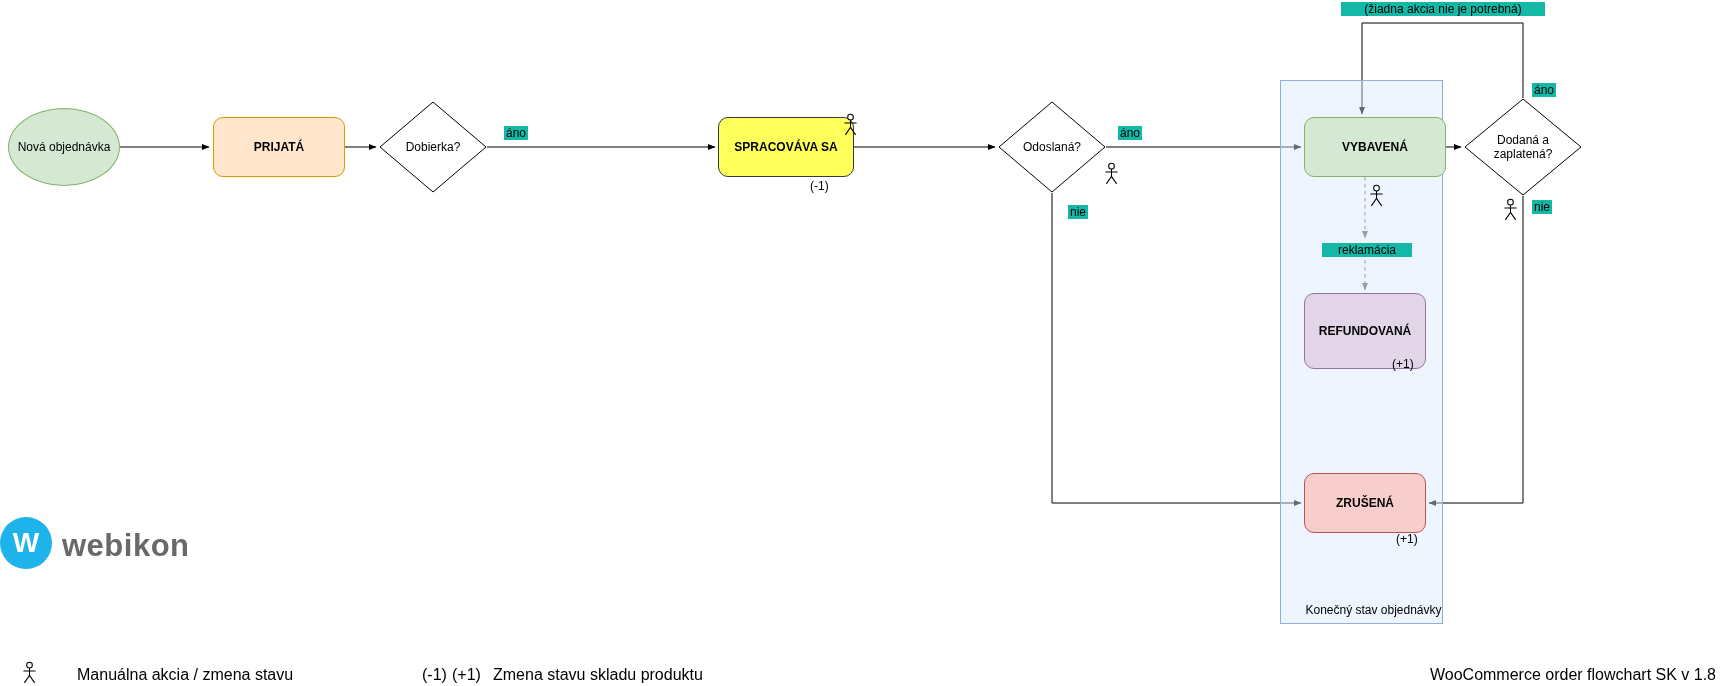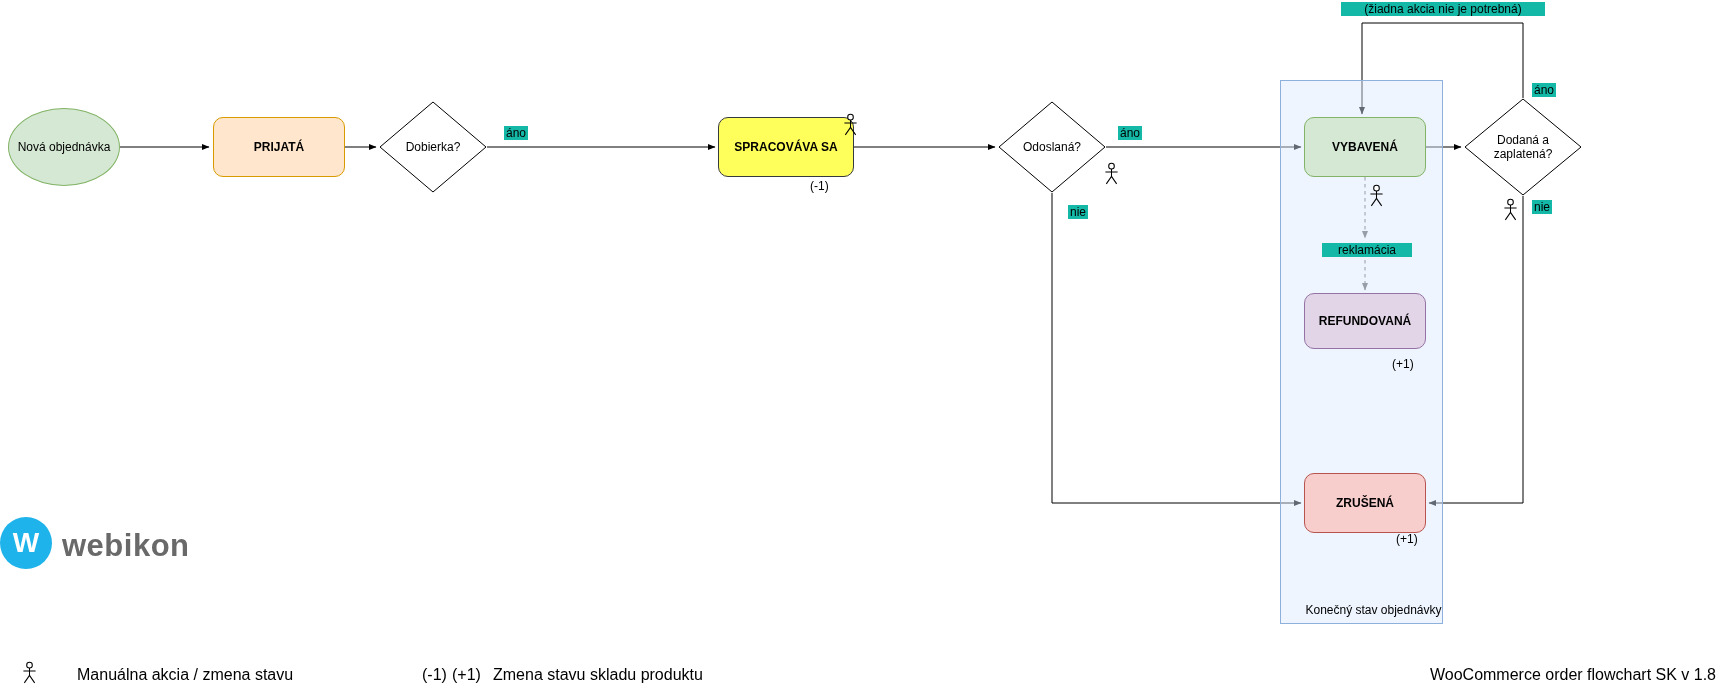--- a/index.html
+++ b/index.html
@@ -23,22 +23,22 @@
     box-sizing:border-box;
     border-radius:10px;
   }
   .node.bold{font-weight:bold;}
   .ellipse{
     left:8px;top:108px;width:112px;height:78px;
     background:#d5e8d4;border:1px solid #82b366;border-radius:50%;
   }
   .rect-prijata{left:213px;top:117px;width:132px;height:60px;background:#ffe6cc;border:1px solid #d79b00;}
   .rect-spracovava{left:718px;top:117px;width:136px;height:60px;background:#feff5a;border:1px solid #36393d;}
-  .rect-vybavena{left:1304px;top:117px;width:122px;height:60px;background:#d5e8d4;border:1px solid #82b366;}
-  .rect-refundovana{left:1304px;top:293px;width:122px;height:56px;background:#e1d5e7;border:1px solid #9673a6;}
+  .rect-vybavena{left:1304px;top:117px;width:142px;height:60px;background:#d5e8d4;border:1px solid #82b366;}
+  .rect-refundovana{left:1304px;top:293px;width:122px;height:76px;background:#e1d5e7;border:1px solid #9673a6;}
   .rect-zrusena{left:1304px;top:473px;width:122px;height:60px;background:#f8cecc;border:1px solid #b85450;}
   .diamond{position:absolute;}
   .diamond svg{position:absolute;left:0;top:0;width:100%;height:100%;}
   .diamond .dlabel{
     position:absolute;inset:0;display:flex;align-items:center;justify-content:center;
     font-size:12px;text-align:center;
   }
   .d-dobierka{left:379px;top:101px;width:108px;height:92px;}
   .d-odoslana{left:998px;top:101px;width:108px;height:92px;}
   .d-dodana{left:1464px;top:98px;width:118px;height:98px;}

